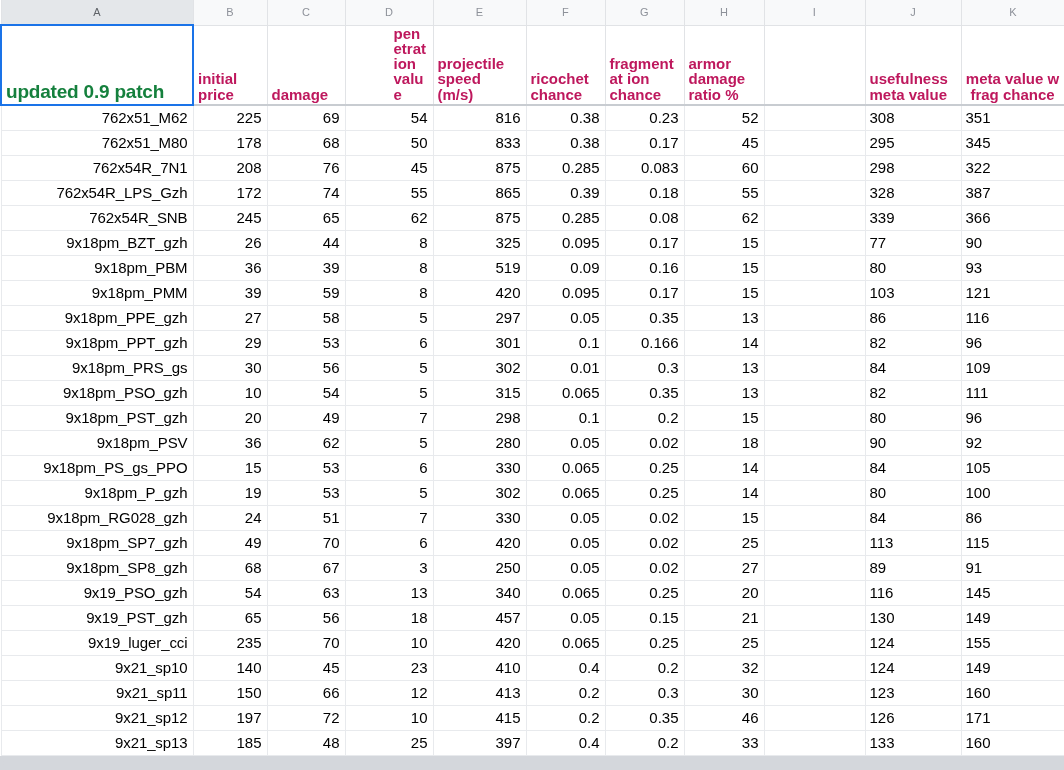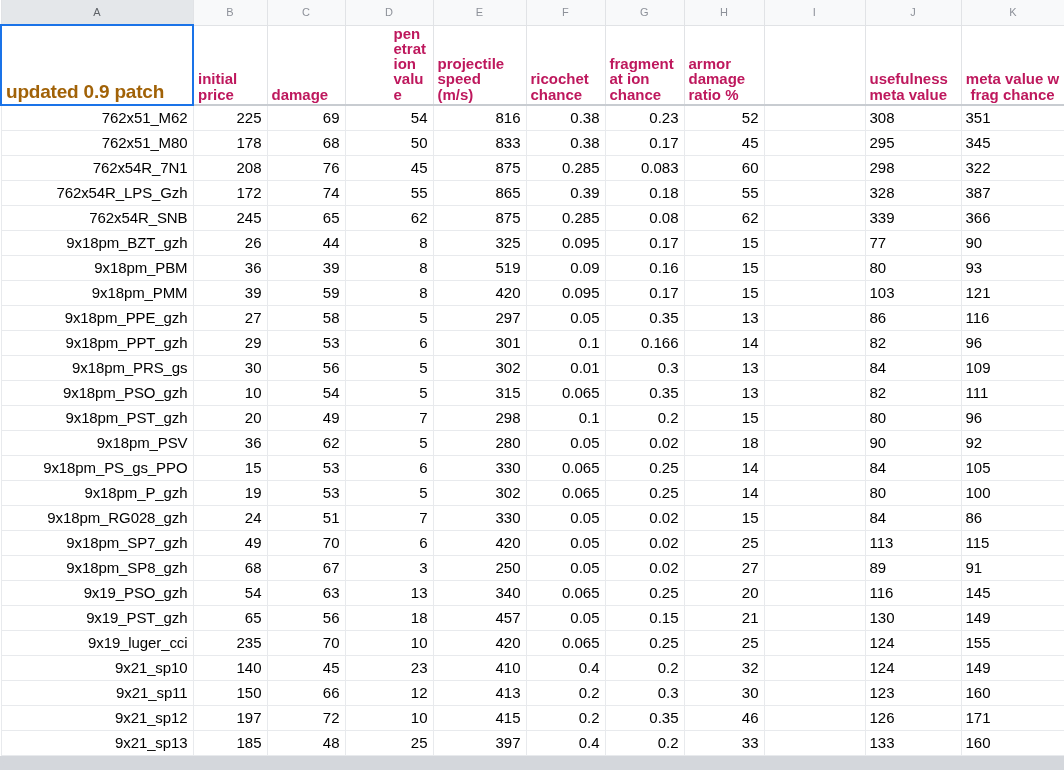--- a/index.html
+++ b/index.html
@@ -49,21 +49,21 @@
     vertical-align: bottom;
     font-size: 15px;
     font-weight: bold;
     color: #be185d;
     line-height: 1.02;
     white-space: normal;
     word-break: break-word;
     background: #ffffff;
   }
   tr.fieldrow td.titlecell {
-    color: #a16207;
+    color: #15803d;
     font-size: 19px;
     font-weight: bold;
     text-align: left;
     padding-bottom: 3px;
     border: 2px solid #1a73e8;
     letter-spacing: -.2px;
   }
   
   tr.datarow td {
     height: 24px;

